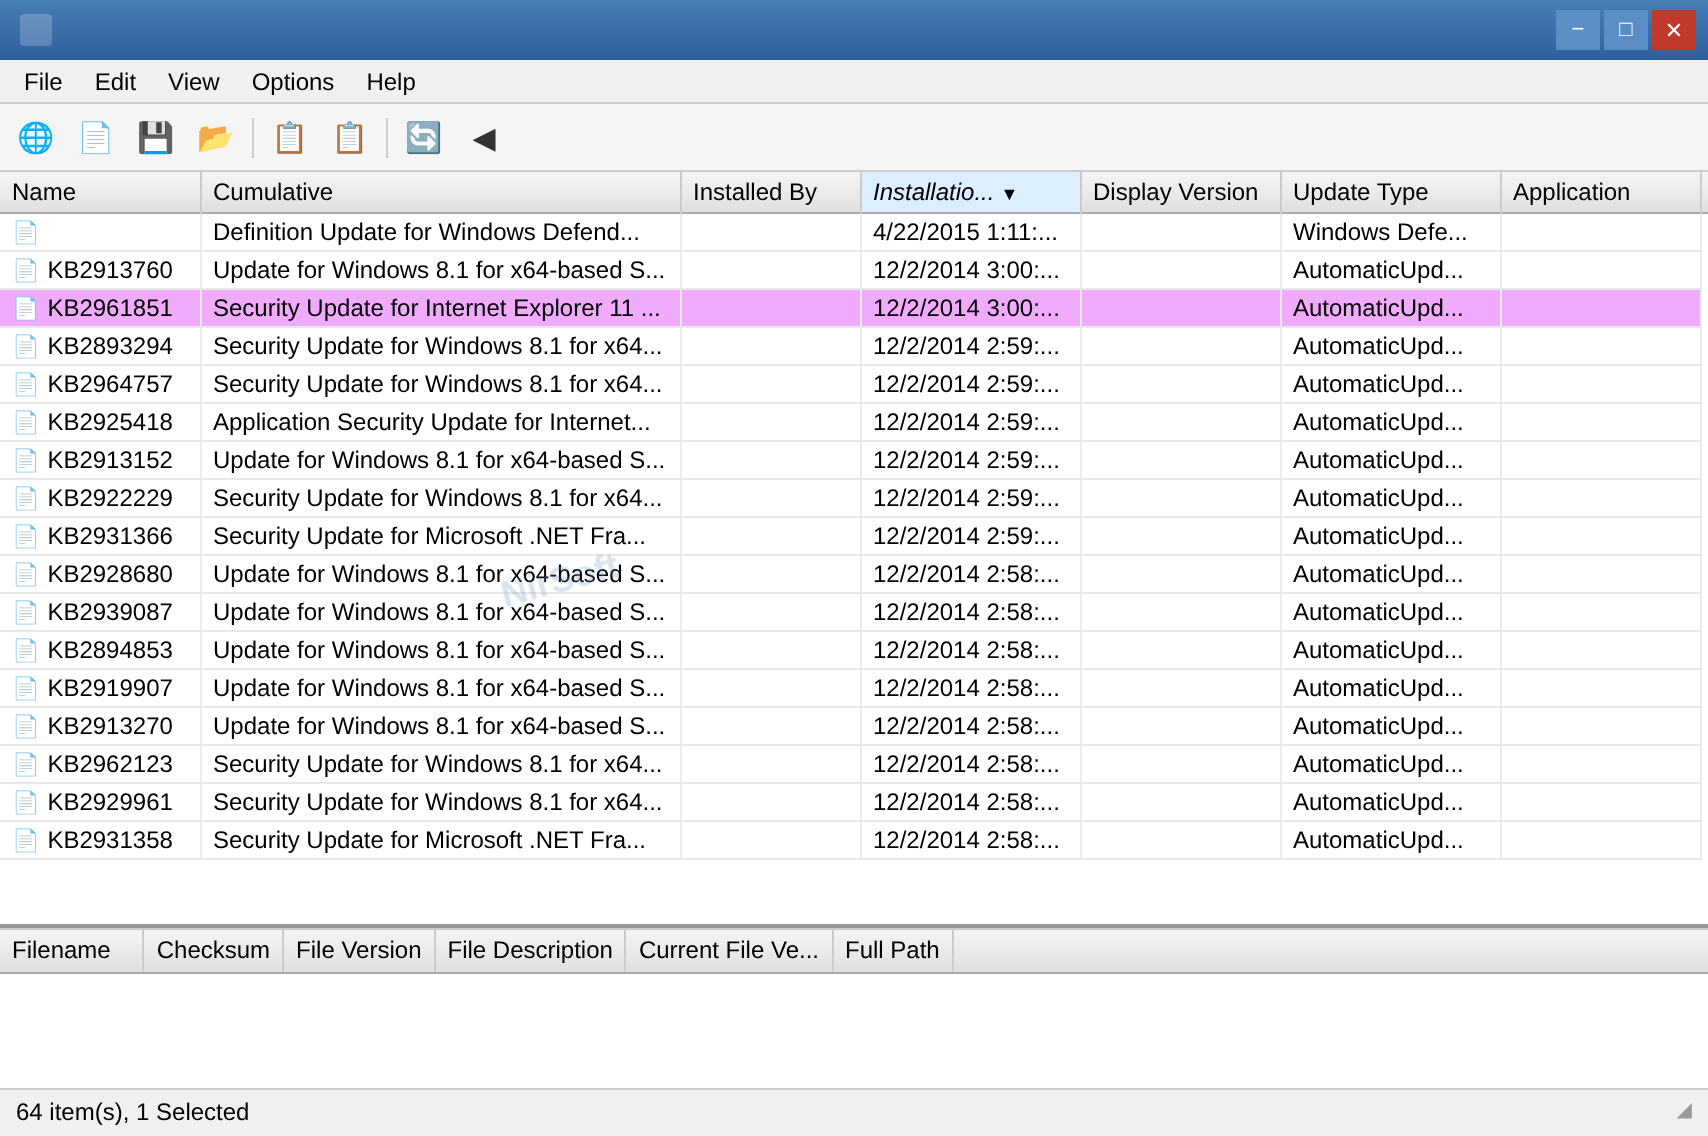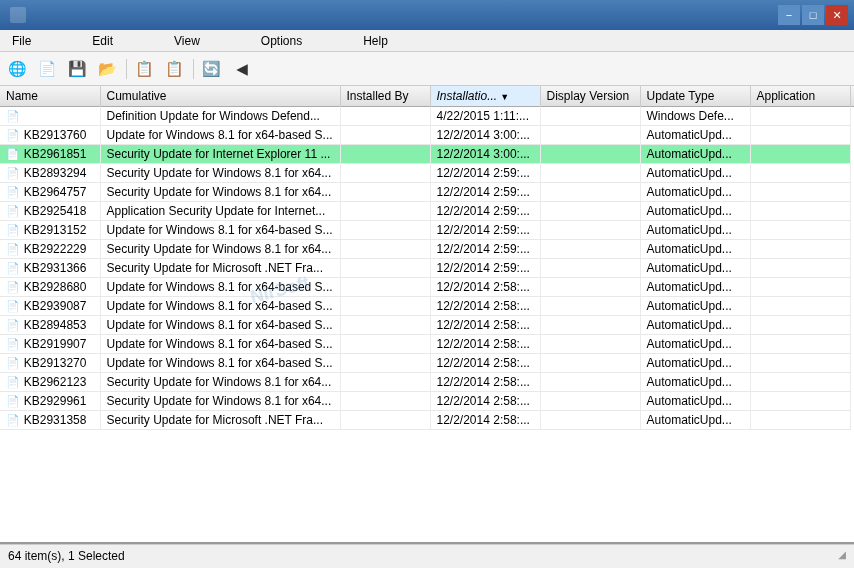--- a/index.html
+++ b/index.html
@@ -29,21 +29,20 @@
     .win-btn.close { background: #c0392b; }
     .title-icon { width: 16px; height: 16px; background: #fff3; border-radius: 2px; margin-left: 4px; }
 
     
     .menu-bar {
       background: #f0f0f0;
       border-bottom: 1px solid #ccc;
       display: flex;
       padding: 2px 4px;
       height: 22px;
-      gap: 45px;
     }
     .menu-item {
       padding: 2px 8px;
       cursor: pointer;
       font-size: 12px;
     }
 
     
     .toolbar {
       background: #f5f5f5;
@@ -106,21 +105,21 @@
     th .sort-arrow { font-size: 9px; margin-left: 3px; }
 
     td {
       padding: 2px 6px;
       border-bottom: 1px solid #e8e8e8;
       border-right: 1px solid #ebebeb;
       white-space: nowrap;
       overflow: hidden;
       font-size: 12px;
     }
-    tr.selected td { background: #86efac; }
+    tr.selected td { background: #f0abfc; }
 
     
     .bottom-panel {
       background: white;
       border-top: 1px solid #ccc;
       height: 80px;
       overflow: auto;
     }
     .bottom-header {
       display: flex;
@@ -368,18 +367,29 @@
             <td></td>
             <td>12/2/2014 2:58:...</td>
             <td></td>
             <td>AutomaticUpd...</td>
             <td></td>
           </tr>
         </tbody>
     </table>
   </div>
 
+  <div class="bottom-panel">
+    <div class="bottom-header">
+
+    <div class="bottom-col" style="padding-right: 16px;">Filename</div>
+        <div class="bottom-col">Checksum</div>
+        <div class="bottom-col">File Version</div>
+        <div class="bottom-col">File Description</div>
+        <div class="bottom-col">Current File Ve...</div>
+        <div class="bottom-col">Full Path</div>
+      </div>
+  </div>
 </div>
 
 <div class="status-bar">
   <span>64 item(s), 1 Selected</span>
   <span style="color:#999;font-size:10px;">◢</span>
 </div>
 
 </body></html>

